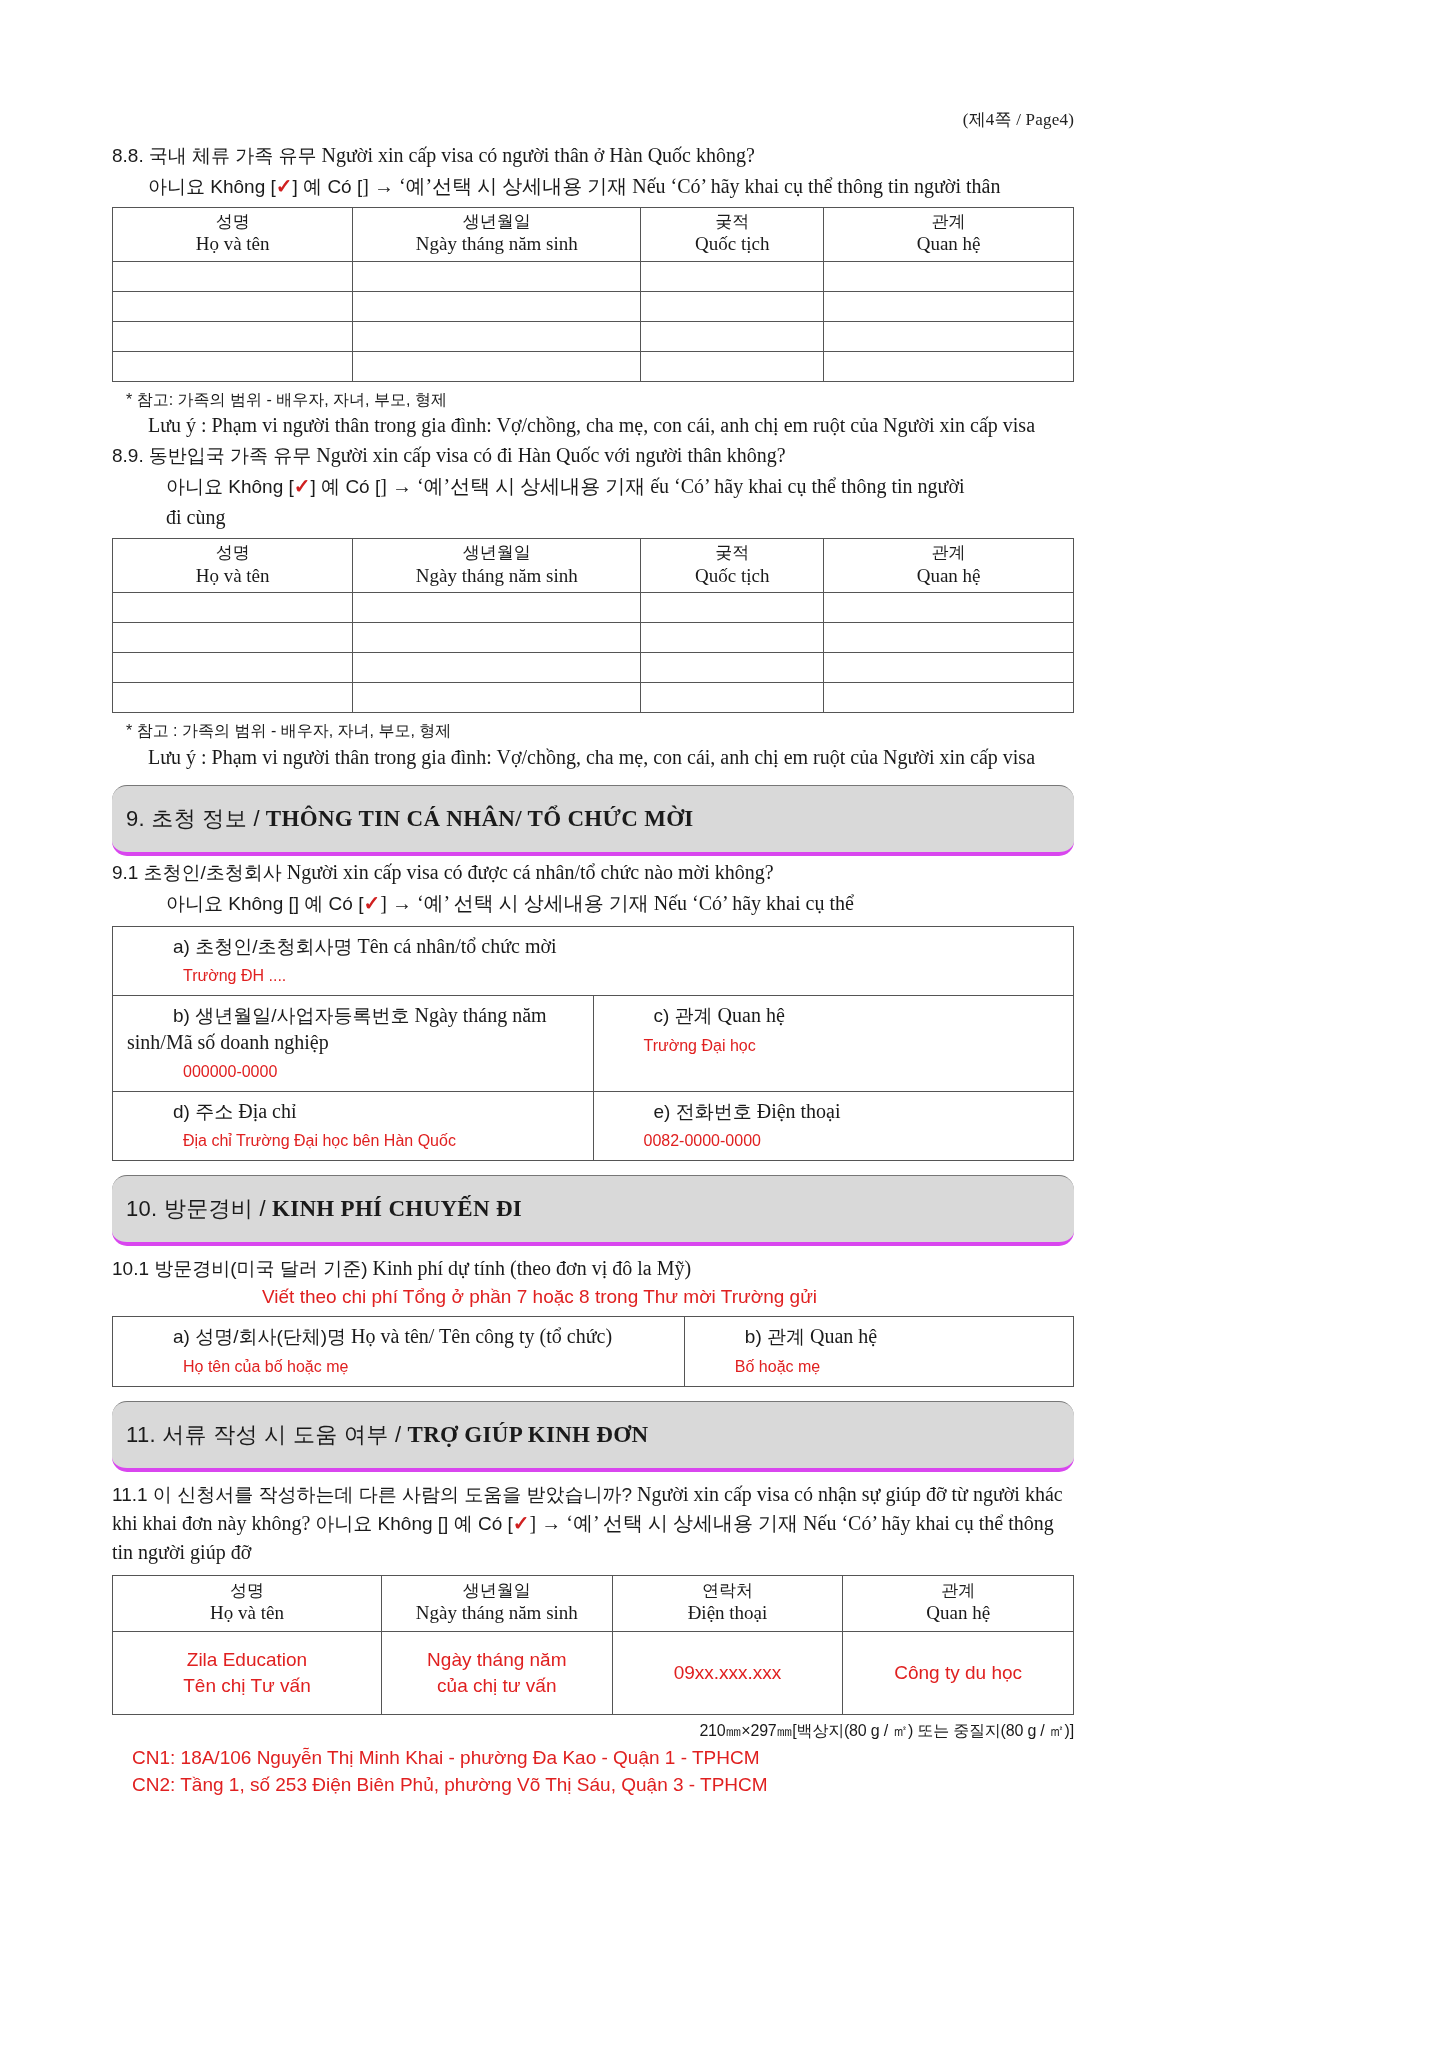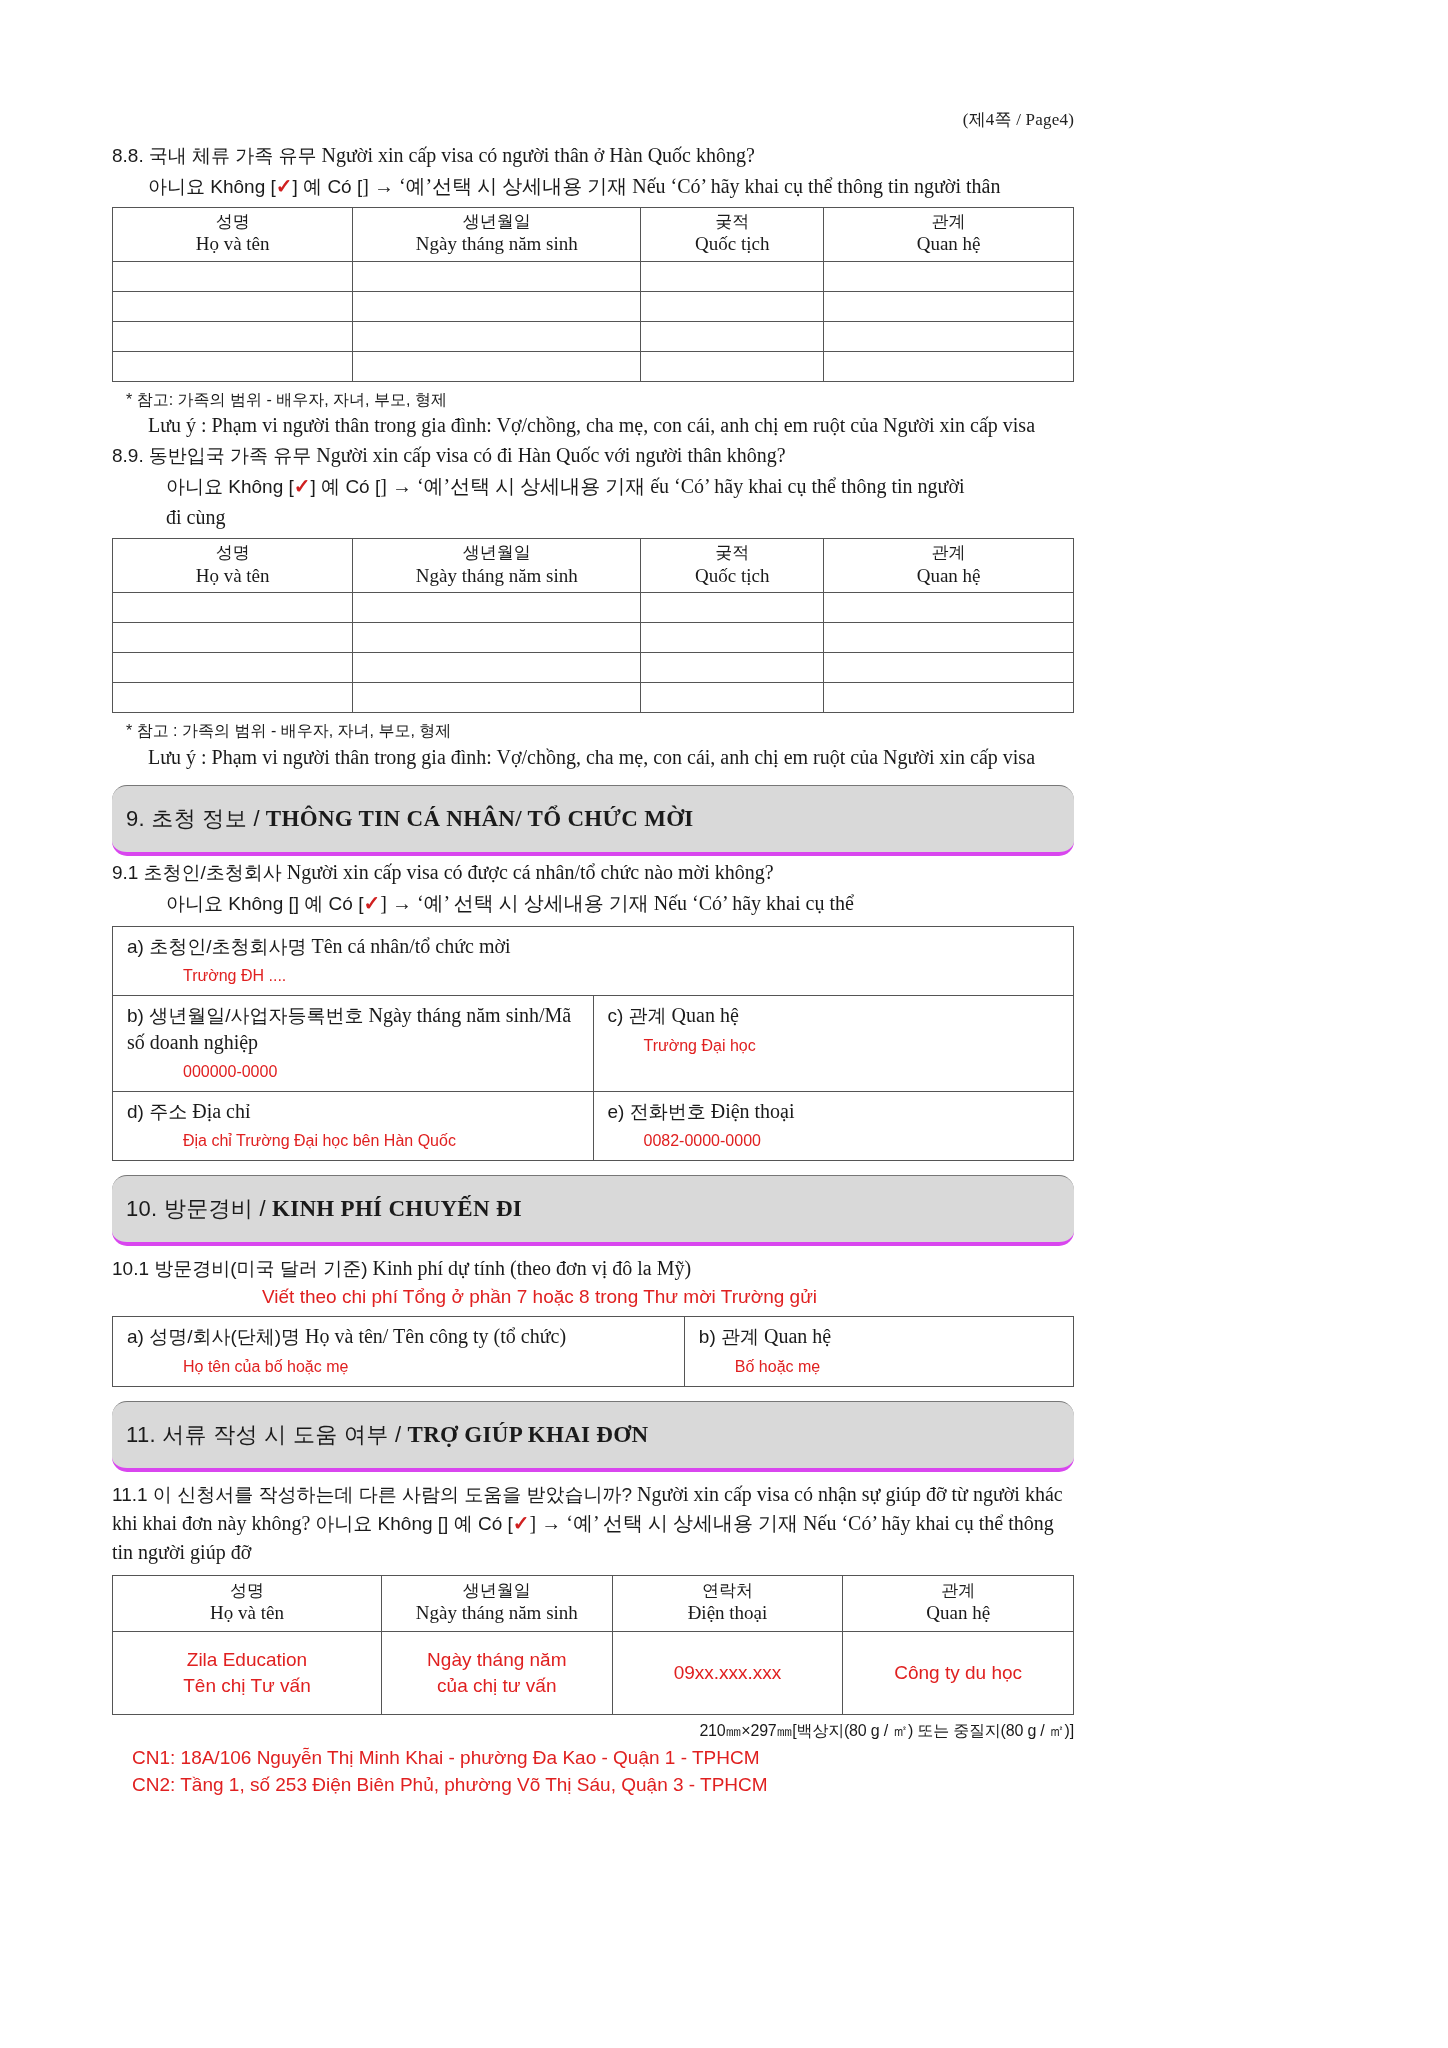--- a/index.html
+++ b/index.html
@@ -114,20 +114,21 @@
     border: 1px solid #555;
     padding: 6px 10px 8px 14px;
     vertical-align: top;
   }
   .lbl {
     font-size: 20px;
     line-height: 1.3;
   }
   .lbl .kr {
     font-size: 19px;
+    margin-left: 46px;
   }
   .ans {
     color: #e02020;
     font-family: Liberation Sans, sans-serif;
     font-size: 16px;
     padding-left: 56px;
     margin-top: 7px;
     line-height: 1.3;
   }
   .ans.c {
@@ -405,21 +406,21 @@
           <span class="vn">Quan hệ</span>
         </div>
         <div class="ans c">Bố hoặc mẹ</div>
       </td>
     </tr>
   </tbody>
     </table>
 
   <div class="section-bar">
     <span class="kr">11. 서류 작성 시 도움 여부 /</span>
-    <span class="vn">TRỢ GIÚP KHAI ĐƠN</span>
+    <span class="vn">TRỢ GIÚP KINH ĐƠN</span>
   </div>
 
   <div class="para">
     <span class="kr">11.1 이 신청서를 작성하는데 다른 사람의 도움을 받았습니까?</span>
     <span class="vn">Người xin cấp visa có nhận sự giúp đỡ từ người khác khi khai đơn này không?</span>
     <span class="kr">아니요 Không [</span><span class="check"></span><span class="kr">]   예 Có [</span><span class="check">✓</span><span class="vn">] →  ‘예’ 선택 시 상세내용 기재 Nếu ‘Có’ hãy khai cụ thể thông tin người giúp đỡ</span>
   </div>
 
   <table class="helper">
     <tbody>

